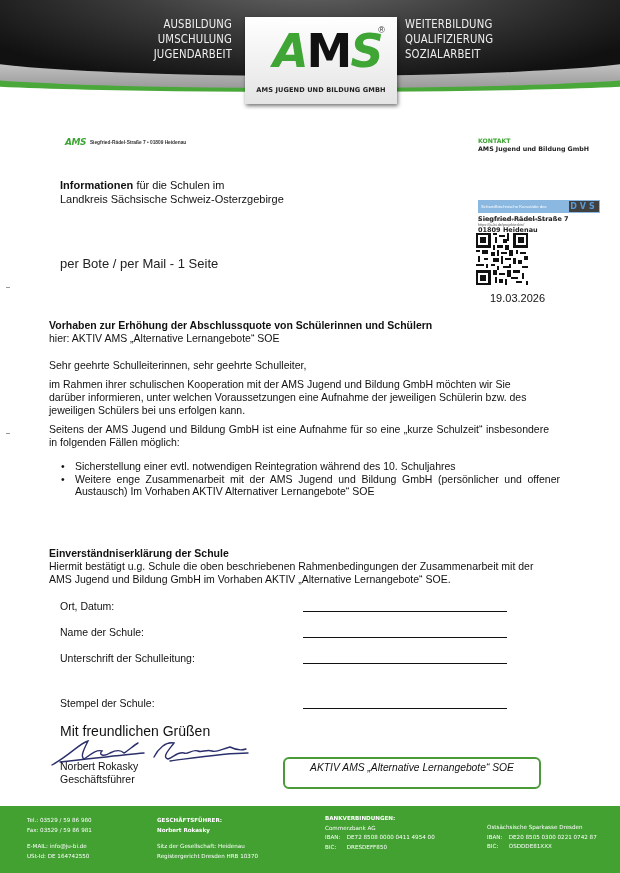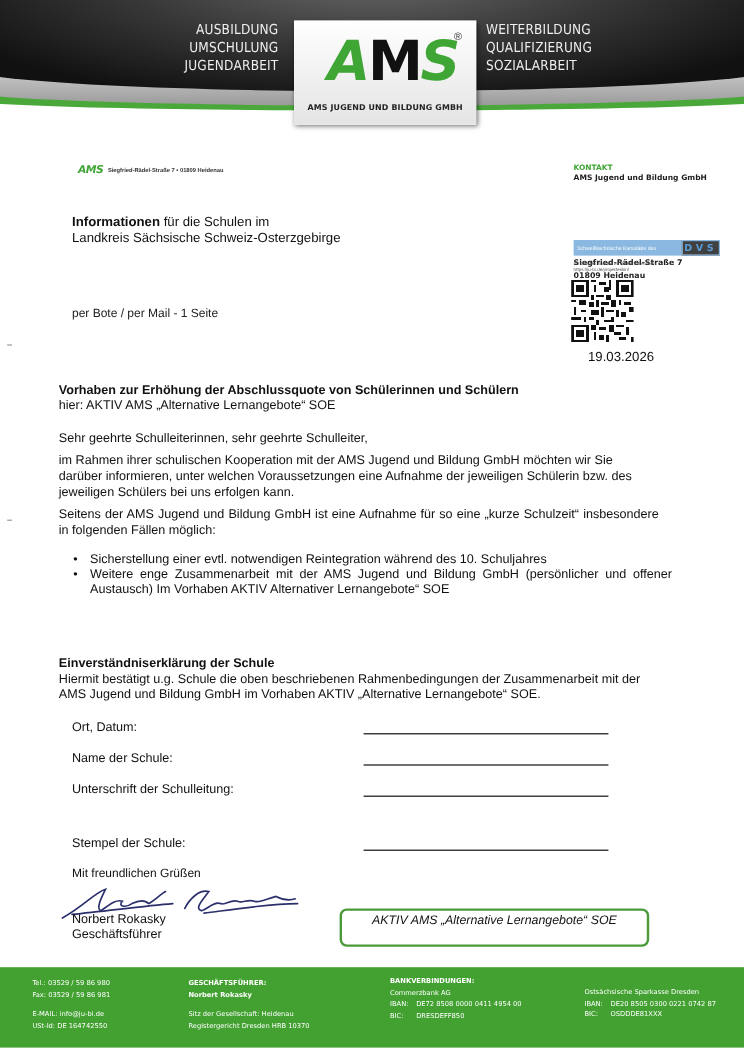--- a/index.html
+++ b/index.html
@@ -61,21 +61,21 @@
 
   
   .sender-line { left: 65px; top: 137px; display: flex; align-items: center; gap: 4px; }
   .mini-logo { font-family: "DejaVu Sans", sans-serif; font-weight: bold; font-style: italic; font-size: 9px; letter-spacing: -0.5px; }
   .mini-logo .g { color: #3fa535; }
   .sender-addr { font-size: 4.8px; color: #333; font-weight: bold; }
 
   .recipient { left: 60px; top: 178px; font-size: 11px; line-height: 14px; }
   .recipient b { font-weight: bold; }
 
-  .mode { left: 60px; top: 256px; font-size: 10px; color: #222; }
+  .mode { left: 60px; top: 256px; font-size: 13px; color: #222; }
 
   
   .kontakt-title { left: 478px; top: 137px; font-size: 6.2px; font-weight: bold; color: #3fa535; font-family: "DejaVu Sans", sans-serif; }
   .kontakt-company { left: 478px; top: 145px; font-size: 6.3px; font-weight: bold; color: #222; font-family: "DejaVu Sans", sans-serif; }
   .kontakt-street { left: 478px; top: 170px; font-size: 6.5px; font-weight: bold; color: #222; font-family: "DejaVu Sans", sans-serif; line-height: 11px; margin-top: 44px; }
   .dvs-banner {
     left: 478px; top: 200px; width: 122px; height: 13px; display: flex; align-items: stretch;
   }
   .dvs-text { background: #8ab8e0; color: #fff; font-size: 4.3px; padding: 0 3px; display: flex; align-items: center; width: 84px; }
   .dvs-logo { background: #404040; border: 1px solid #8ab8e0; color: #5a9ad4; font-size: 8px; font-weight: bold; letter-spacing: 3px; display: flex; align-items: center; justify-content: center; flex: 1; font-family: "DejaVu Sans", sans-serif; }
@@ -93,21 +93,21 @@
   .bullets { left: 60px; top: 460px; width: 500px; font-size: 10.5px; line-height: 12.5px; margin: 0; padding: 0; list-style: none; }
   .bullets li { position: relative; padding-left: 15px; text-align: justify; }
   .bullets li::before { content: "•"; position: absolute; left: 1px; top: 0; }
   .consent { top: 547px; width: 500px; }
   .consent b { font-weight: bold; }
 
   .sig-row { position: absolute; left: 60px; width: 450px; height: 14px; font-size: 10.5px; }
   .sig-label { position: absolute; left: 0; top: 0; }
   .sig-line { position: absolute; left: 243px; top: 11px; width: 204px; border-bottom: 1px solid #111; height: 0; }
 
-  .closing { left: 60px; top: 723px; font-size: 10px; }
+  .closing { left: 60px; top: 723px; font-size: 14px; }
   .signature { left: 50px; top: 735px; width: 200px; height: 34px; }
   .signer { left: 60px; top: 760px; font-size: 10.5px; line-height: 13px; }
 
   .contact-box {
     left: 283px; top: 757px; width: 258px; height: 32px; border: 2px solid #4a9a3a; border-radius: 6px;
     font-style: italic; font-size: 10.3px; line-height: 13px; text-align: center; box-sizing: border-box; padding-top: 2px;
   }
 
   .left-tick { left: 6px; width: 4px; height: 1px; background: #999; }
 

